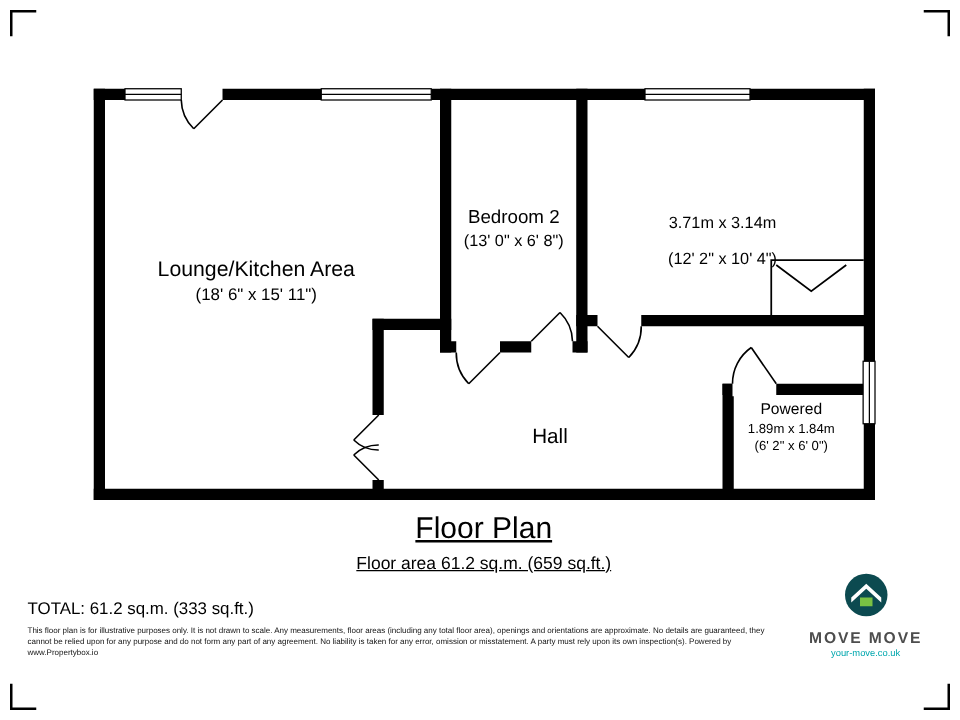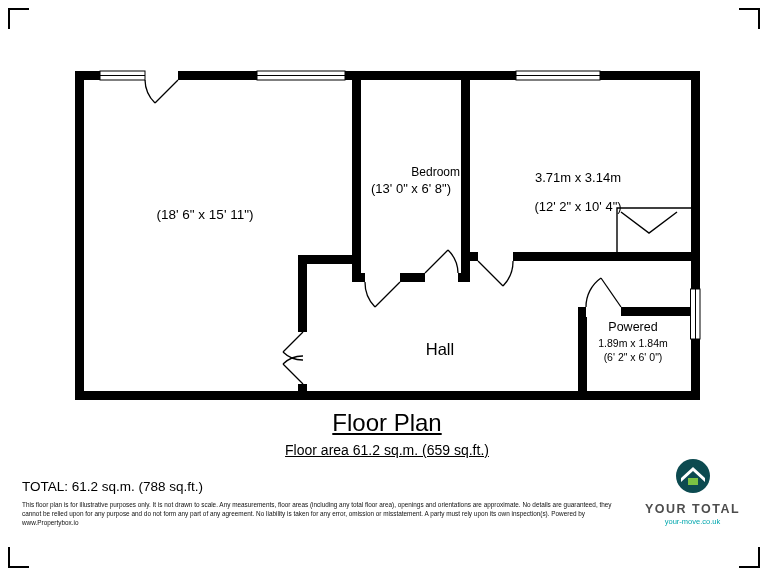--- a/index.html
+++ b/index.html
@@ -15,21 +15,21 @@
   .crop.br{right:8px;bottom:8px;border-right:2px solid #000;border-bottom:2px solid #000;}
 
   .plan-svg{position:absolute;left:0;top:0;}
 
   .room-label{position:absolute;text-align:center;line-height:1.25;}
   .room-name{white-space:nowrap;}
   .dims{white-space:nowrap;}
 
   .lbl-lounge .room-name{font-size:17px;}
   .lbl-lounge .dims{font-size:13.5px;margin-top:2px;}
-  .lbl-bed2 .room-name{font-size:12px;text-align:right;}
+  .lbl-bed2 .room-name{font-size:15px;}
   .lbl-bed2 .dims{font-size:13px;margin-top:1px;}
   .lbl-bed1 .room-name{font-size:15px;}
   .lbl-bed1 .dims{font-size:13px;margin-top:13px;}
   .lbl-bath .room-name{font-size:12.5px;}
   .lbl-bath .dims{font-size:10.5px;margin-top:1px;}
   .lbl-hall .room-name{font-size:16.5px;}
 
   .title-block{position:absolute;left:137px;top:409px;width:500px;text-align:center;text-decoration:underline;}
   .plan-title{font-size:24px;}
   .plan-subtitle{font-size:14px;margin-top:5px;}
@@ -129,20 +129,21 @@
       </g>
     </g>
 
     <g stroke="#000000" stroke-width="1.4" fill="none">
       <path d="M617 252 L617 208 L691 208"></path>
       <path d="M621 212 L649 233 L677 212"></path>
     </g>
   </svg>
 
   <div class="room-label lbl-lounge" style="left:85px;top:205px;width:240px;">
+    <div class="room-name">Lounge/Kitchen Area</div>
     <div class="dims">(18' 6" x 15' 11")</div>
   </div>
 
   <div class="room-label lbl-bed2" style="left:352px;top:165px;width:118px;">
     <div class="room-name">Bedroom 2</div>
     <div class="dims">(13' 0" x 6' 8")</div>
   </div>
 
   <div class="room-label lbl-bed1" style="left:493px;top:157px;width:170px;">
     <div class="dims">3.71m x 3.14m</div>
@@ -157,26 +158,26 @@
 
   <div class="room-label lbl-hall" style="left:400px;top:339px;width:80px;">
     <div class="room-name">Hall</div>
   </div>
 
   <div class="title-block">
     <div class="plan-title">Floor Plan</div>
     <div class="plan-subtitle">Floor area 61.2 sq.m. (659 sq.ft.)</div>
   </div>
 
-  <div class="total-line">TOTAL: 61.2 sq.m. (788 sq.ft.)</div>
+  <div class="total-line">TOTAL: 61.2 sq.m. (333 sq.ft.)</div>
   <div class="disclaimer">This floor plan is for illustrative purposes only. It is not drawn to scale. Any measurements, floor areas (including any total floor area), openings and orientations are approximate. No details are guaranteed, they cannot be relied upon for any purpose and do not form any part of any agreement. No liability is taken for any error, omission or misstatement. A party must rely upon its own inspection(s). Powered by www.Propertybox.io</div>
 
   <div class="brand">
     <svg class="brand-icon" width="40" height="40" viewBox="0 0 40 40">
       <circle cx="20" cy="20" r="17" fill="#0c4a50"></circle>
       <path d="M8 22 L20 11 L32 22 L32 26 L20 15 L8 26 Z" fill="#ffffff"></path>
       <rect x="15" y="22" width="10" height="7" fill="#7ac143"></rect>
     </svg>
-    <div class="brand-name">YOUR TOTAL</div>
+    <div class="brand-name">MOVE MOVE</div>
     <div class="brand-url">your-move.co.uk</div>
   </div>
 
 </div>
 
 </body></html>

